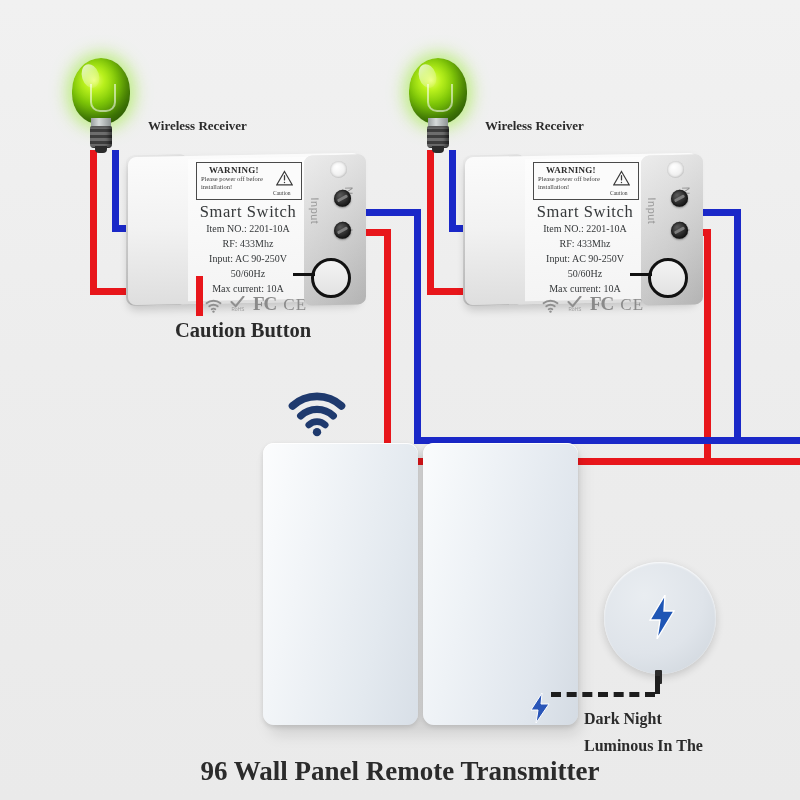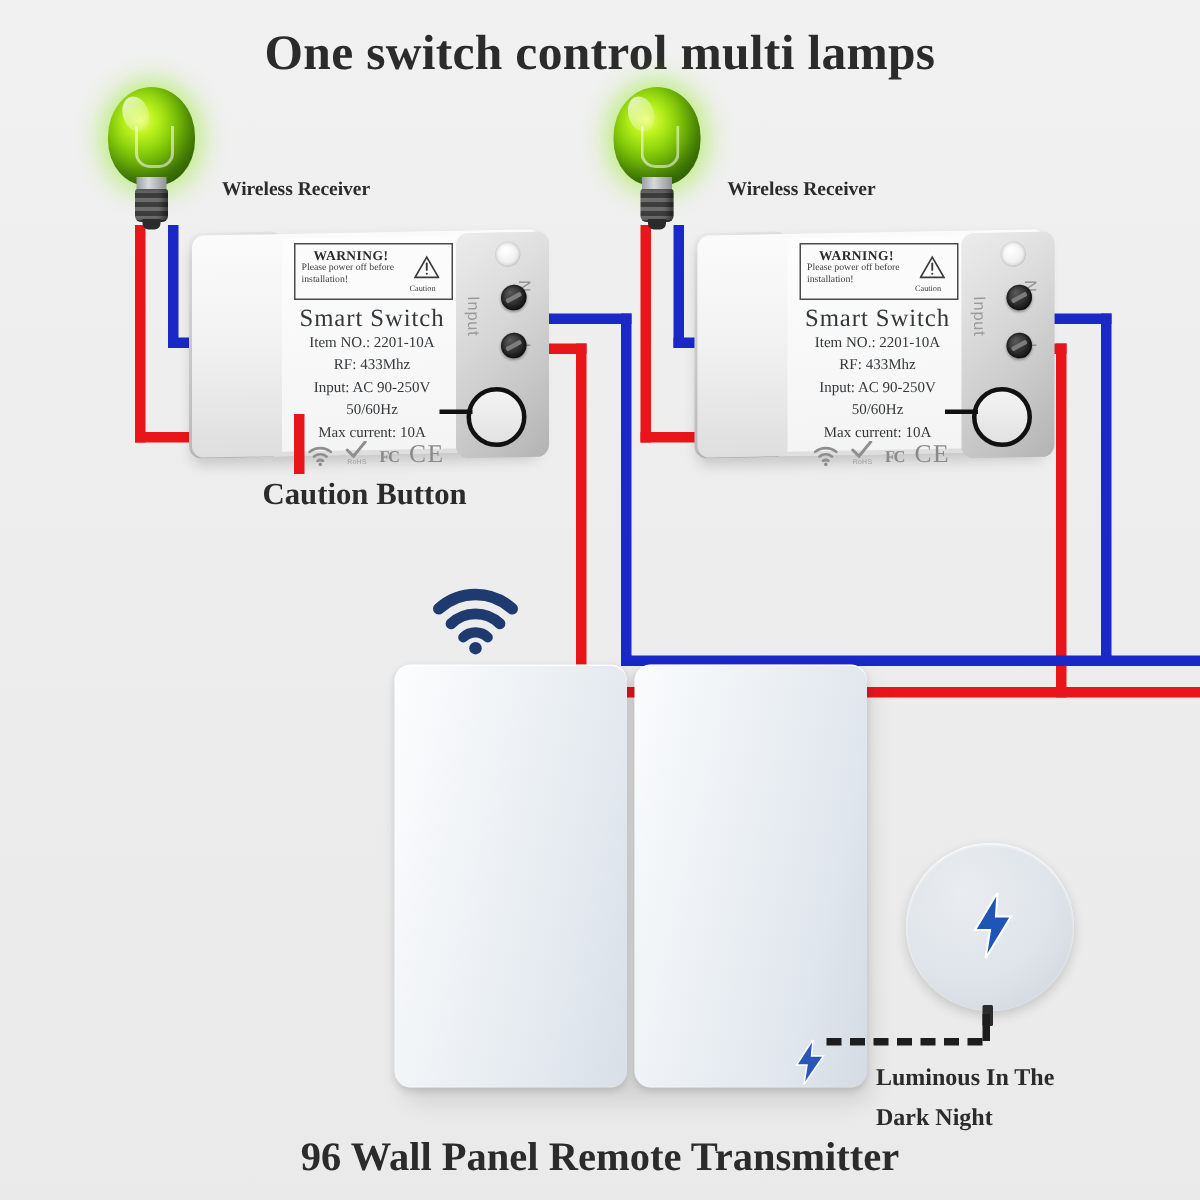--- a/index.html
+++ b/index.html
@@ -139,21 +139,21 @@
     font-family:"Liberation Serif",serif;font-size:17px;color:#8a8a8a;letter-spacing:1px;line-height:1;
   }
   .rohs{position:relative;width:17px;height:17px;}
   .rohs .tick{
     position:absolute;left:1px;top:0;width:15px;height:12px;
   }
   .rohs .lbl{
     position:absolute;left:0;top:11px;width:18px;text-align:center;
     font-family:"Liberation Sans",sans-serif;font-size:4.6px;color:#9a9a9a;letter-spacing:.2px;
   }
-  .fcc{font-family:"Liberation Serif",serif;font-weight:bold;font-size:11px;color:#8a8a8a;
+  .fcc{font-family:"Liberation Serif",serif;font-weight:bold;font-size:19px;color:#8a8a8a;
        line-height:1;letter-spacing:-1px;}
 
   
   .lbtn{position:absolute;}
   .lbtn .ring{
     position:absolute;width:34px;height:34px;border-radius:50%;border:3.2px solid #111;
     background:linear-gradient(180deg,#f3f3f3,#e2e2e2);
   }
   .lbtn .stem{position:absolute;height:3.2px;background:#111;}
 
@@ -189,21 +189,20 @@
   }
   .dash-v{
     position:absolute;width:0;border-left:5px dashed #1d1d1d;
   }
 </style>
 </head>
 <body>
 
 <div class="stage">
 
-  <div class="abs serif-bold" id="title">One switch control multi lamps</div>
 
   <div class="wire v" style="left:90px;top:150px;height:145px;"></div>
   <div class="wire h" style="left:90px;top:288px;width:62px;"></div>
 
   <div class="wire v blue" style="left:112px;top:150px;height:82px;"></div>
   <div class="wire h blue" style="left:112px;top:225px;width:42px;"></div>
 
   <div class="wire v" style="left:427px;top:150px;height:145px;"></div>
   <div class="wire h" style="left:427px;top:288px;width:62px;"></div>
 
@@ -398,19 +397,19 @@
     <svg id="mag-bolt" viewBox="0 0 30 44">
       <path d="M18 0 L3 25 L13 25 L10 44 L27 16 L17 16 Z" fill="#1f56b5" stroke="#ffffff" stroke-width="1.4"></path>
     </svg>
   </div>
   <div id="mag-stub"></div>
 
   <div class="dash-h" style="left:551px;top:692px;width:104px;"></div>
   <div class="dash-v" style="left:655px;top:676px;height:18px;"></div>
 
   <div class="abs serif-bold" id="lum-label">
+    <div>Dark Night</div>
     <div>Luminous In The</div>
-    <div>Dark Night</div>
   </div>
 
   <div class="abs serif-bold" id="bottom-caption">96 Wall Panel Remote Transmitter</div>
 
 </div>
 
 </body></html>

